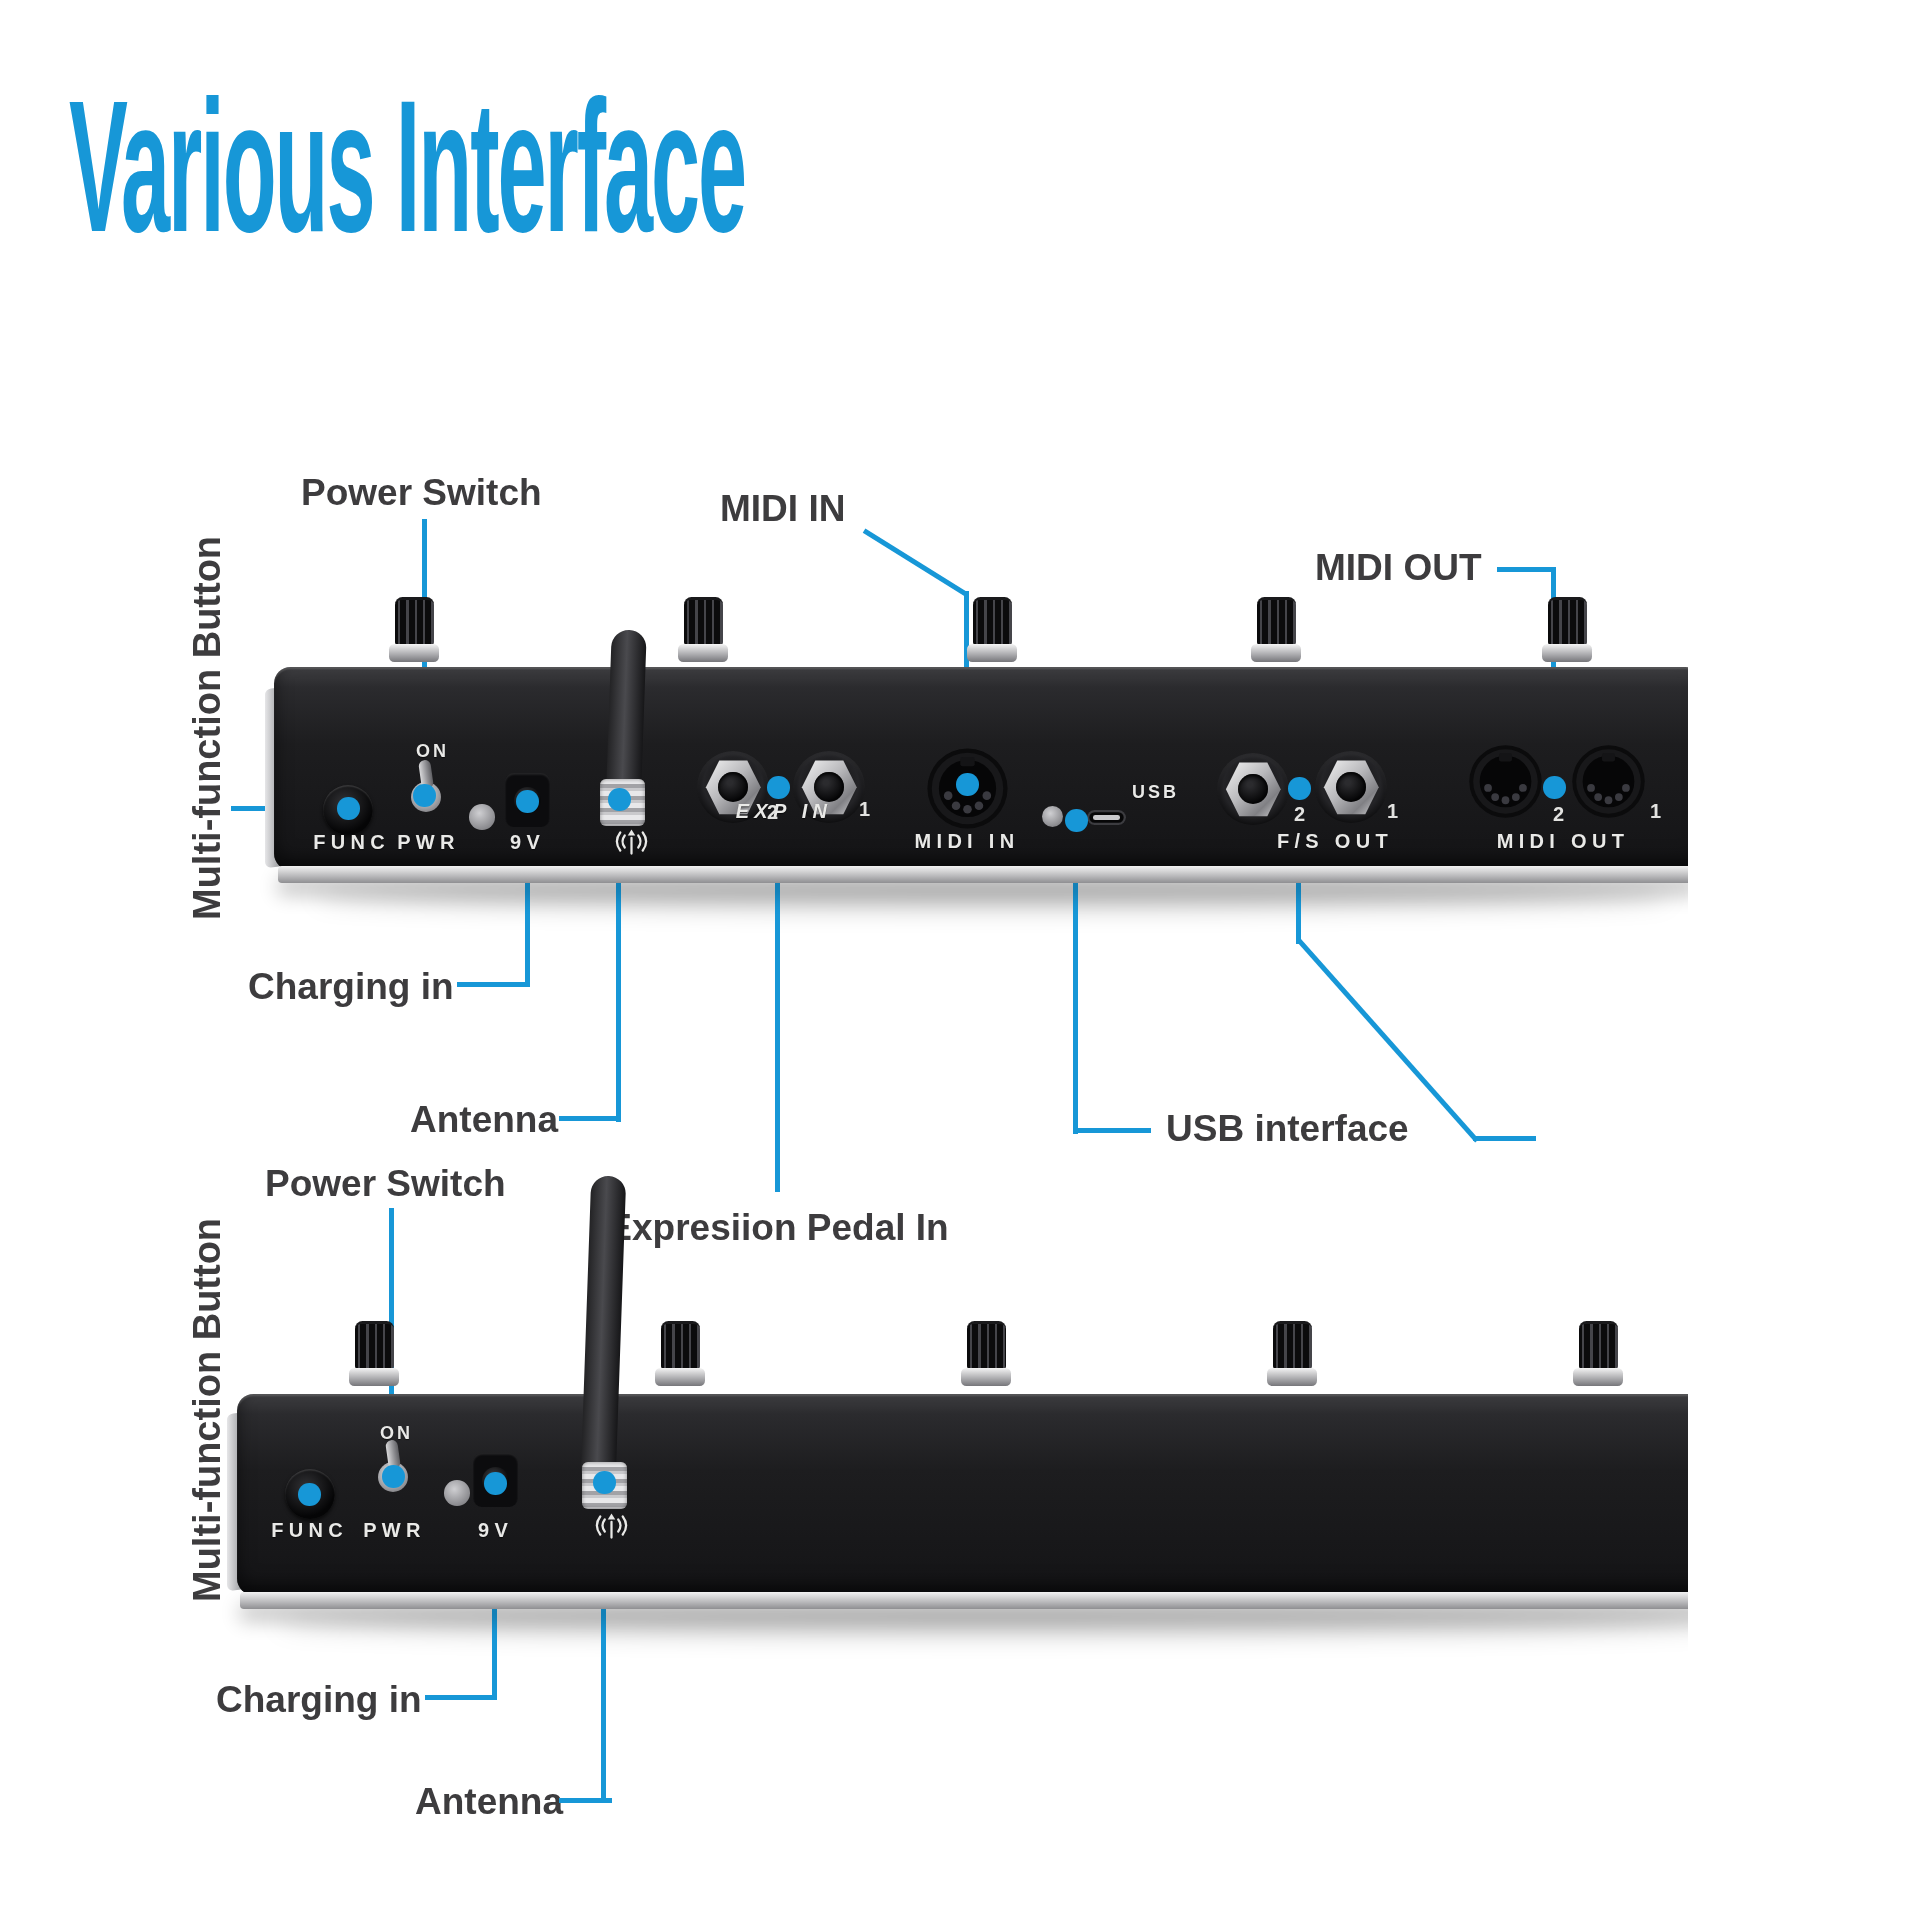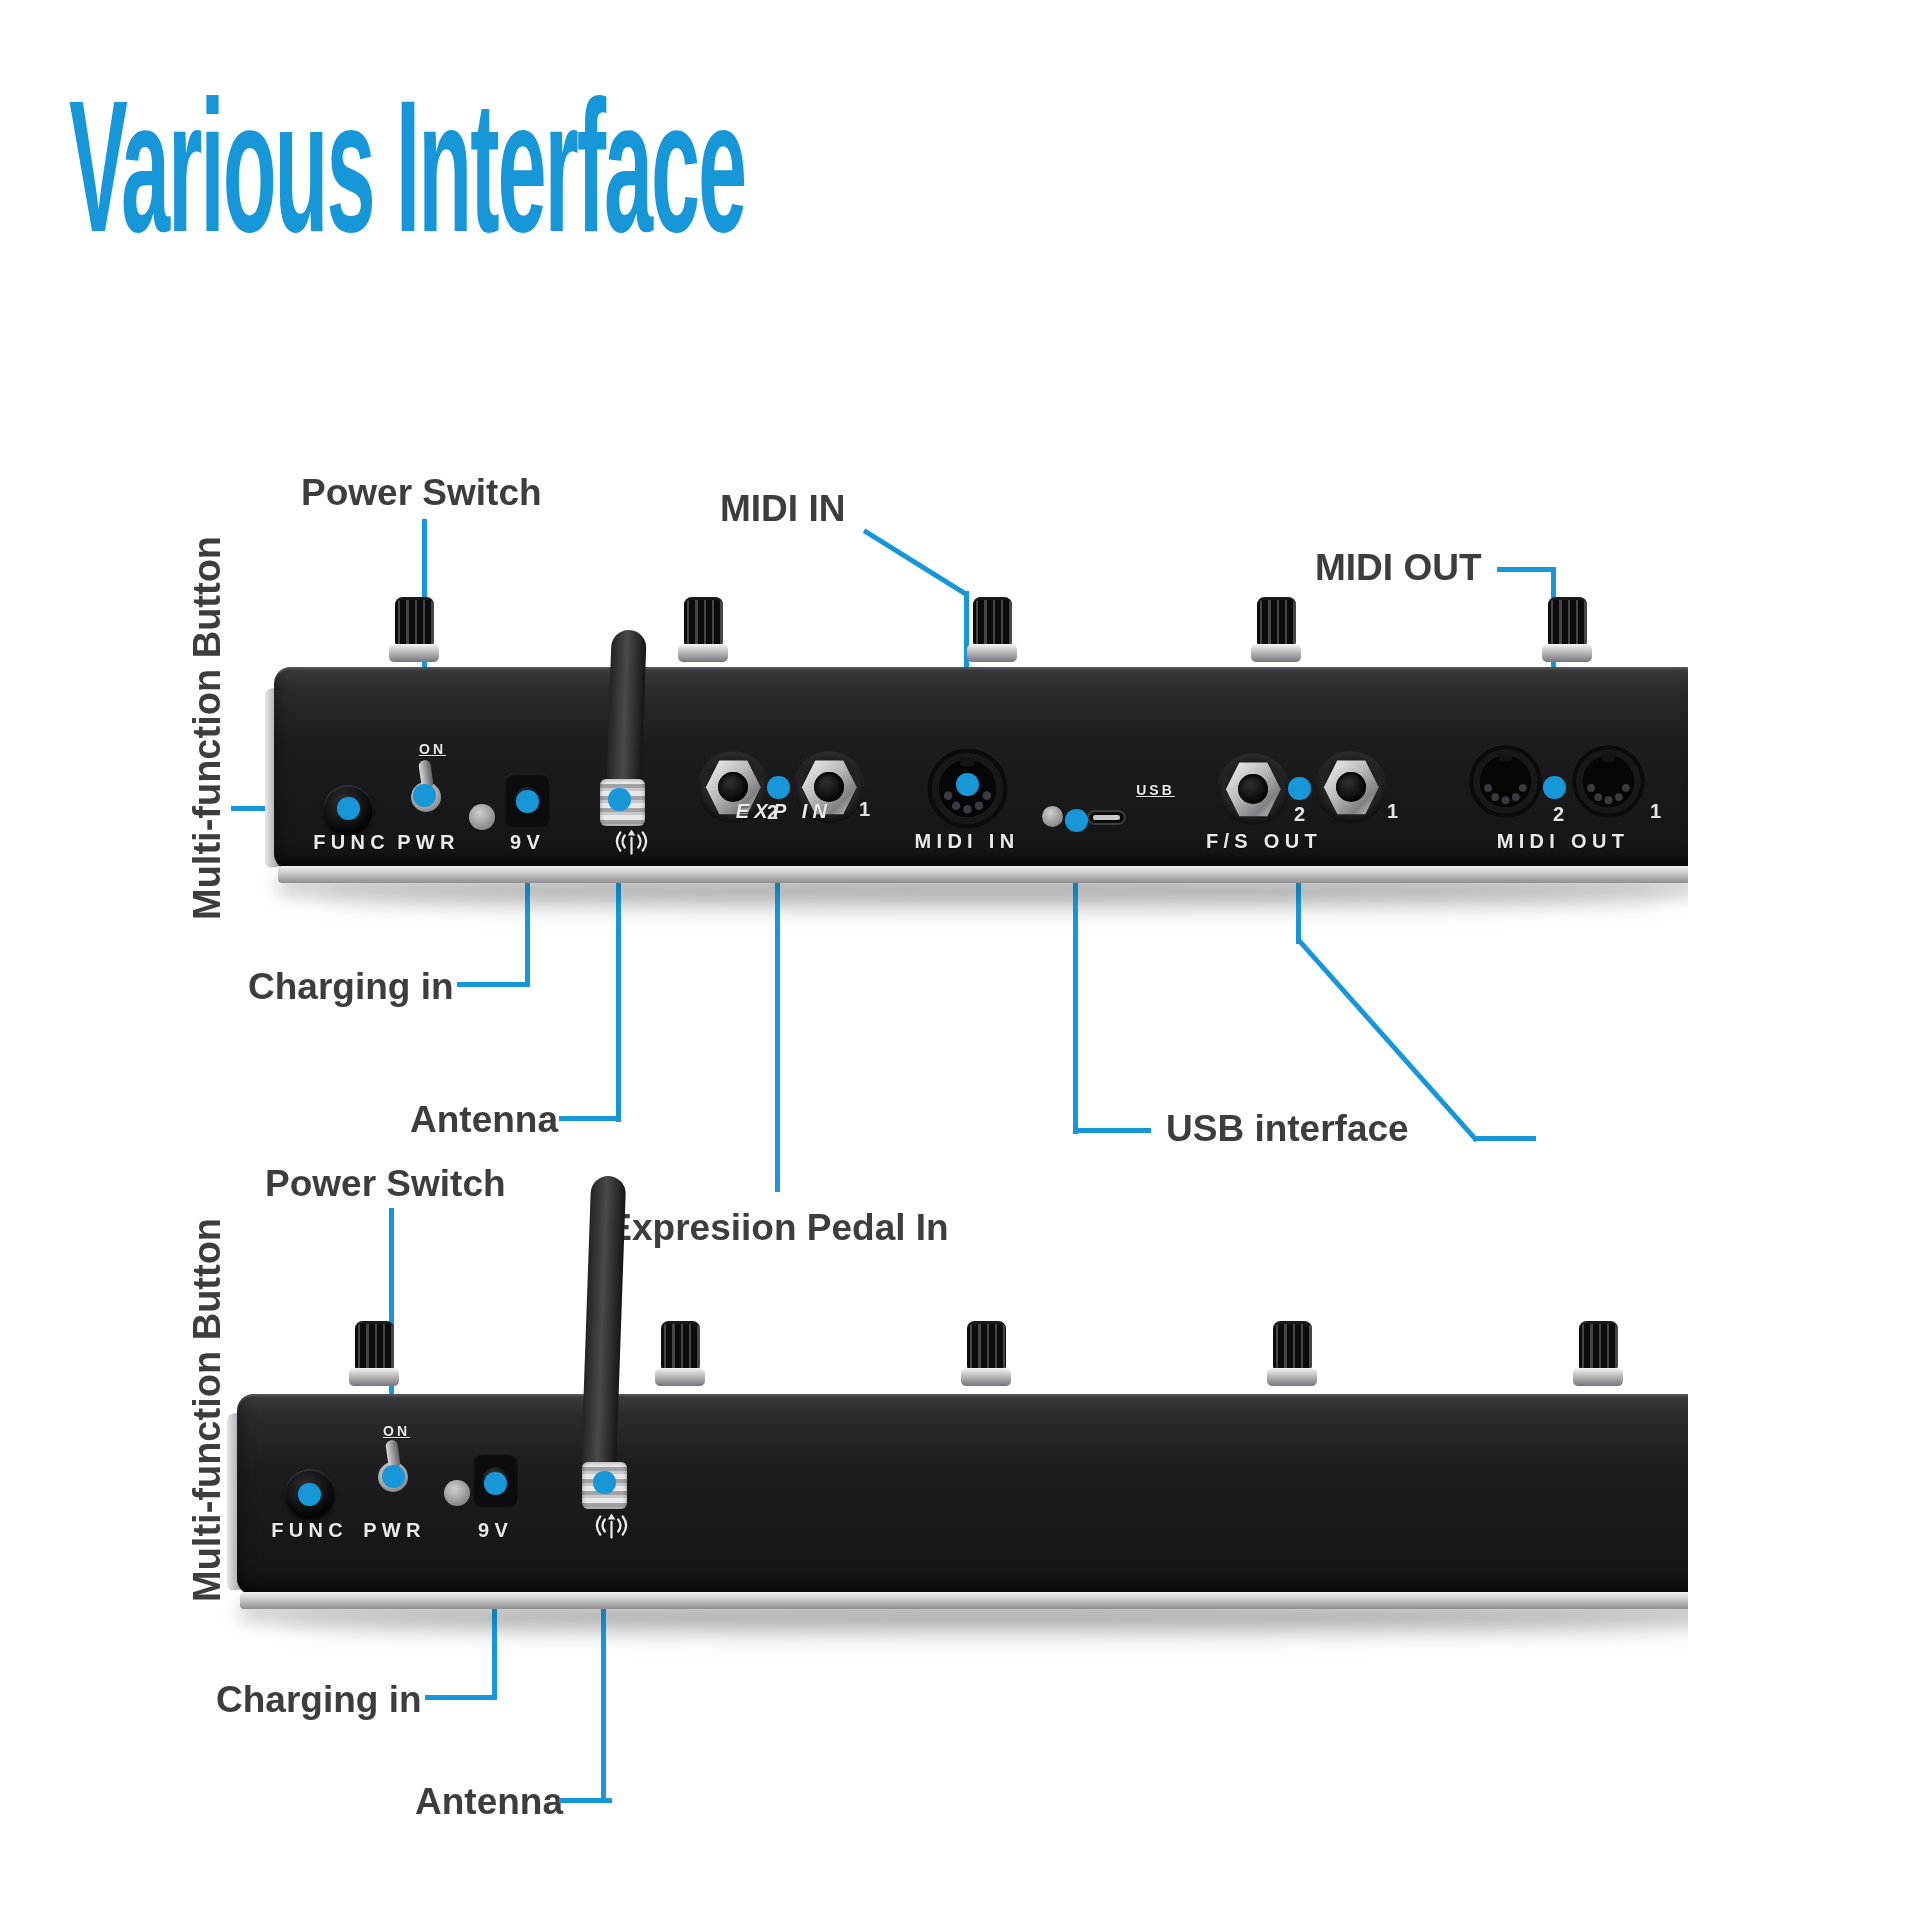--- a/index.html
+++ b/index.html
@@ -97,21 +97,21 @@
   .usbc .tongue{position:absolute;left:6px;top:5.3px;width:27px;height:4.5px;border-radius:2.3px;background:#c9c9cc;}
   
   .ant-pole{position:absolute;width:35px;border-radius:17.3px 17.3px 6px 6px;z-index:3;
     background:linear-gradient(90deg,#232325,#4a4a4e 45%,#161618);}
   .ant-nut{position:absolute;width:45px;height:47px;border-radius:6px;z-index:4;
     background:repeating-linear-gradient(180deg,#e8e8ea 0 5.3px,#a2a2a6 5.3px 9px,#c9c9cc 9px 12px);
     box-shadow:inset 0 0 4.5px rgba(0,0,0,.4);}
   
   .ss{position:absolute;color:var(--silk);font-weight:bold;font-size:20px;letter-spacing:5.3px;
     text-align:center;z-index:5;text-shadow:0 0.8px 0.8px rgba(0,0,0,.6);}
-  .ss.sm{font-size:14px;letter-spacing:3px;text-decoration:underline;}
+  .ss.sm{font-size:18px;letter-spacing:3px;}
   .dg{position:absolute;color:#e2e2e0;font-weight:bold;font-size:20px;z-index:5;}
   .shadow{position:absolute;background:rgba(0,0,0,.25);filter:blur(12px);border-radius:50%;z-index:0;}
   .wifi{position:absolute;z-index:5;}
 </style>
 </head>
 <body>
 
 <div id="canvas">
 
   <h1 class="page-title">Various Interface</h1>
@@ -233,21 +233,21 @@
 
     <div class="ss" style="left:310px;top:831px;width:83px;">FUNC</div>
     <div class="ss" style="left:396px;top:831px;width:65px;">PWR</div>
     <div class="ss sm" style="left:410px;top:741px;width:45px;">ON</div>
     <div class="ss" style="left:501px;top:831px;width:53px;">9V</div>
     <div class="ss" style="left:709px;top:800px;width:150px;font-style:italic;">EXP IN</div>
     <div class="dg" style="left:767px;top:801px;">2</div>
     <div class="dg" style="left:859px;top:798px;">1</div>
     <div class="ss" style="left:892px;top:830px;width:150px;">MIDI IN</div>
     <div class="ss sm" style="left:1114px;top:782px;width:83px;">USB</div>
-    <div class="ss" style="left:1189px;top:830px;width:150px;">F/S OUT</div>
+    <div class="ss" style="left:1260px;top:830px;width:150px;">F/S OUT</div>
     <div class="dg" style="left:1294px;top:803px;">2</div>
     <div class="dg" style="left:1387px;top:800px;">1</div>
     <div class="ss" style="left:1488px;top:830px;width:150px;">MIDI OUT</div>
     <div class="dg" style="left:1553px;top:803px;">2</div>
     <div class="dg" style="left:1650px;top:800px;">1</div>
   </div>
 
   <div class="vlabel" style="left:186px;top:517px;height:421px;">Multi-function Button</div>
   <div class="hl" style="left:231px;top:806px;width:109px;"></div>
   <div class="cdot" style="left:337px;top:797px;"></div>

